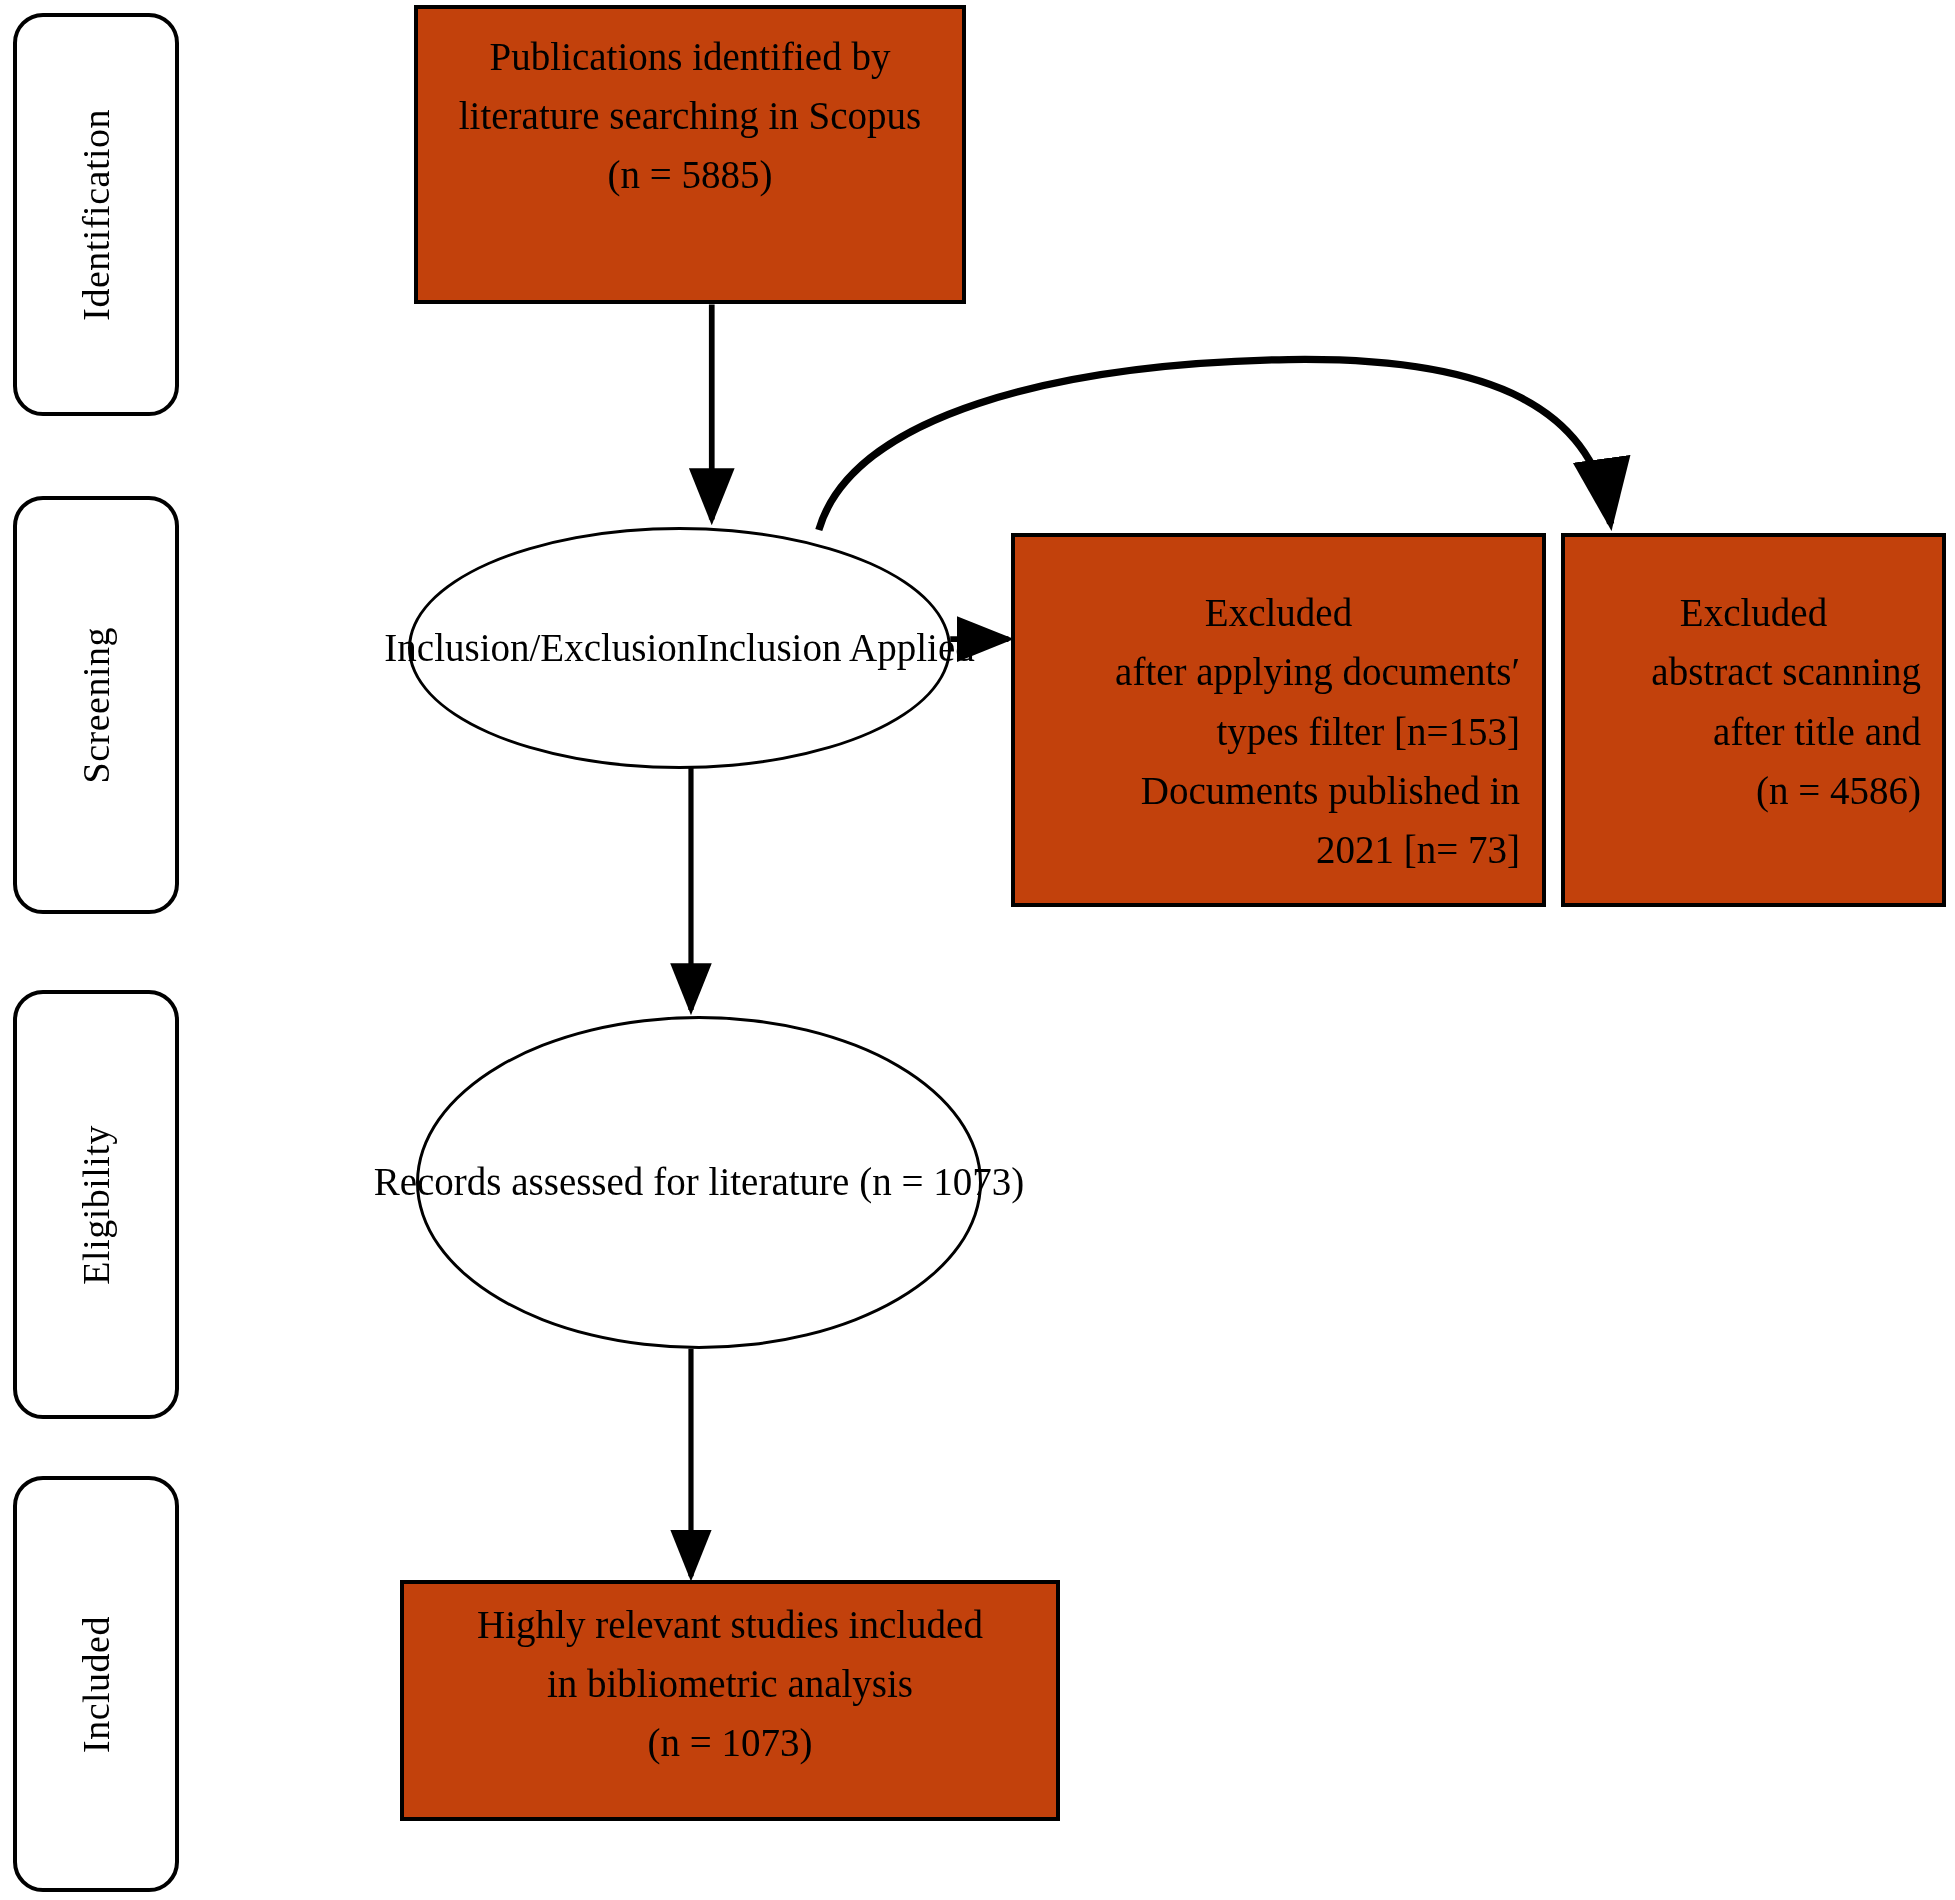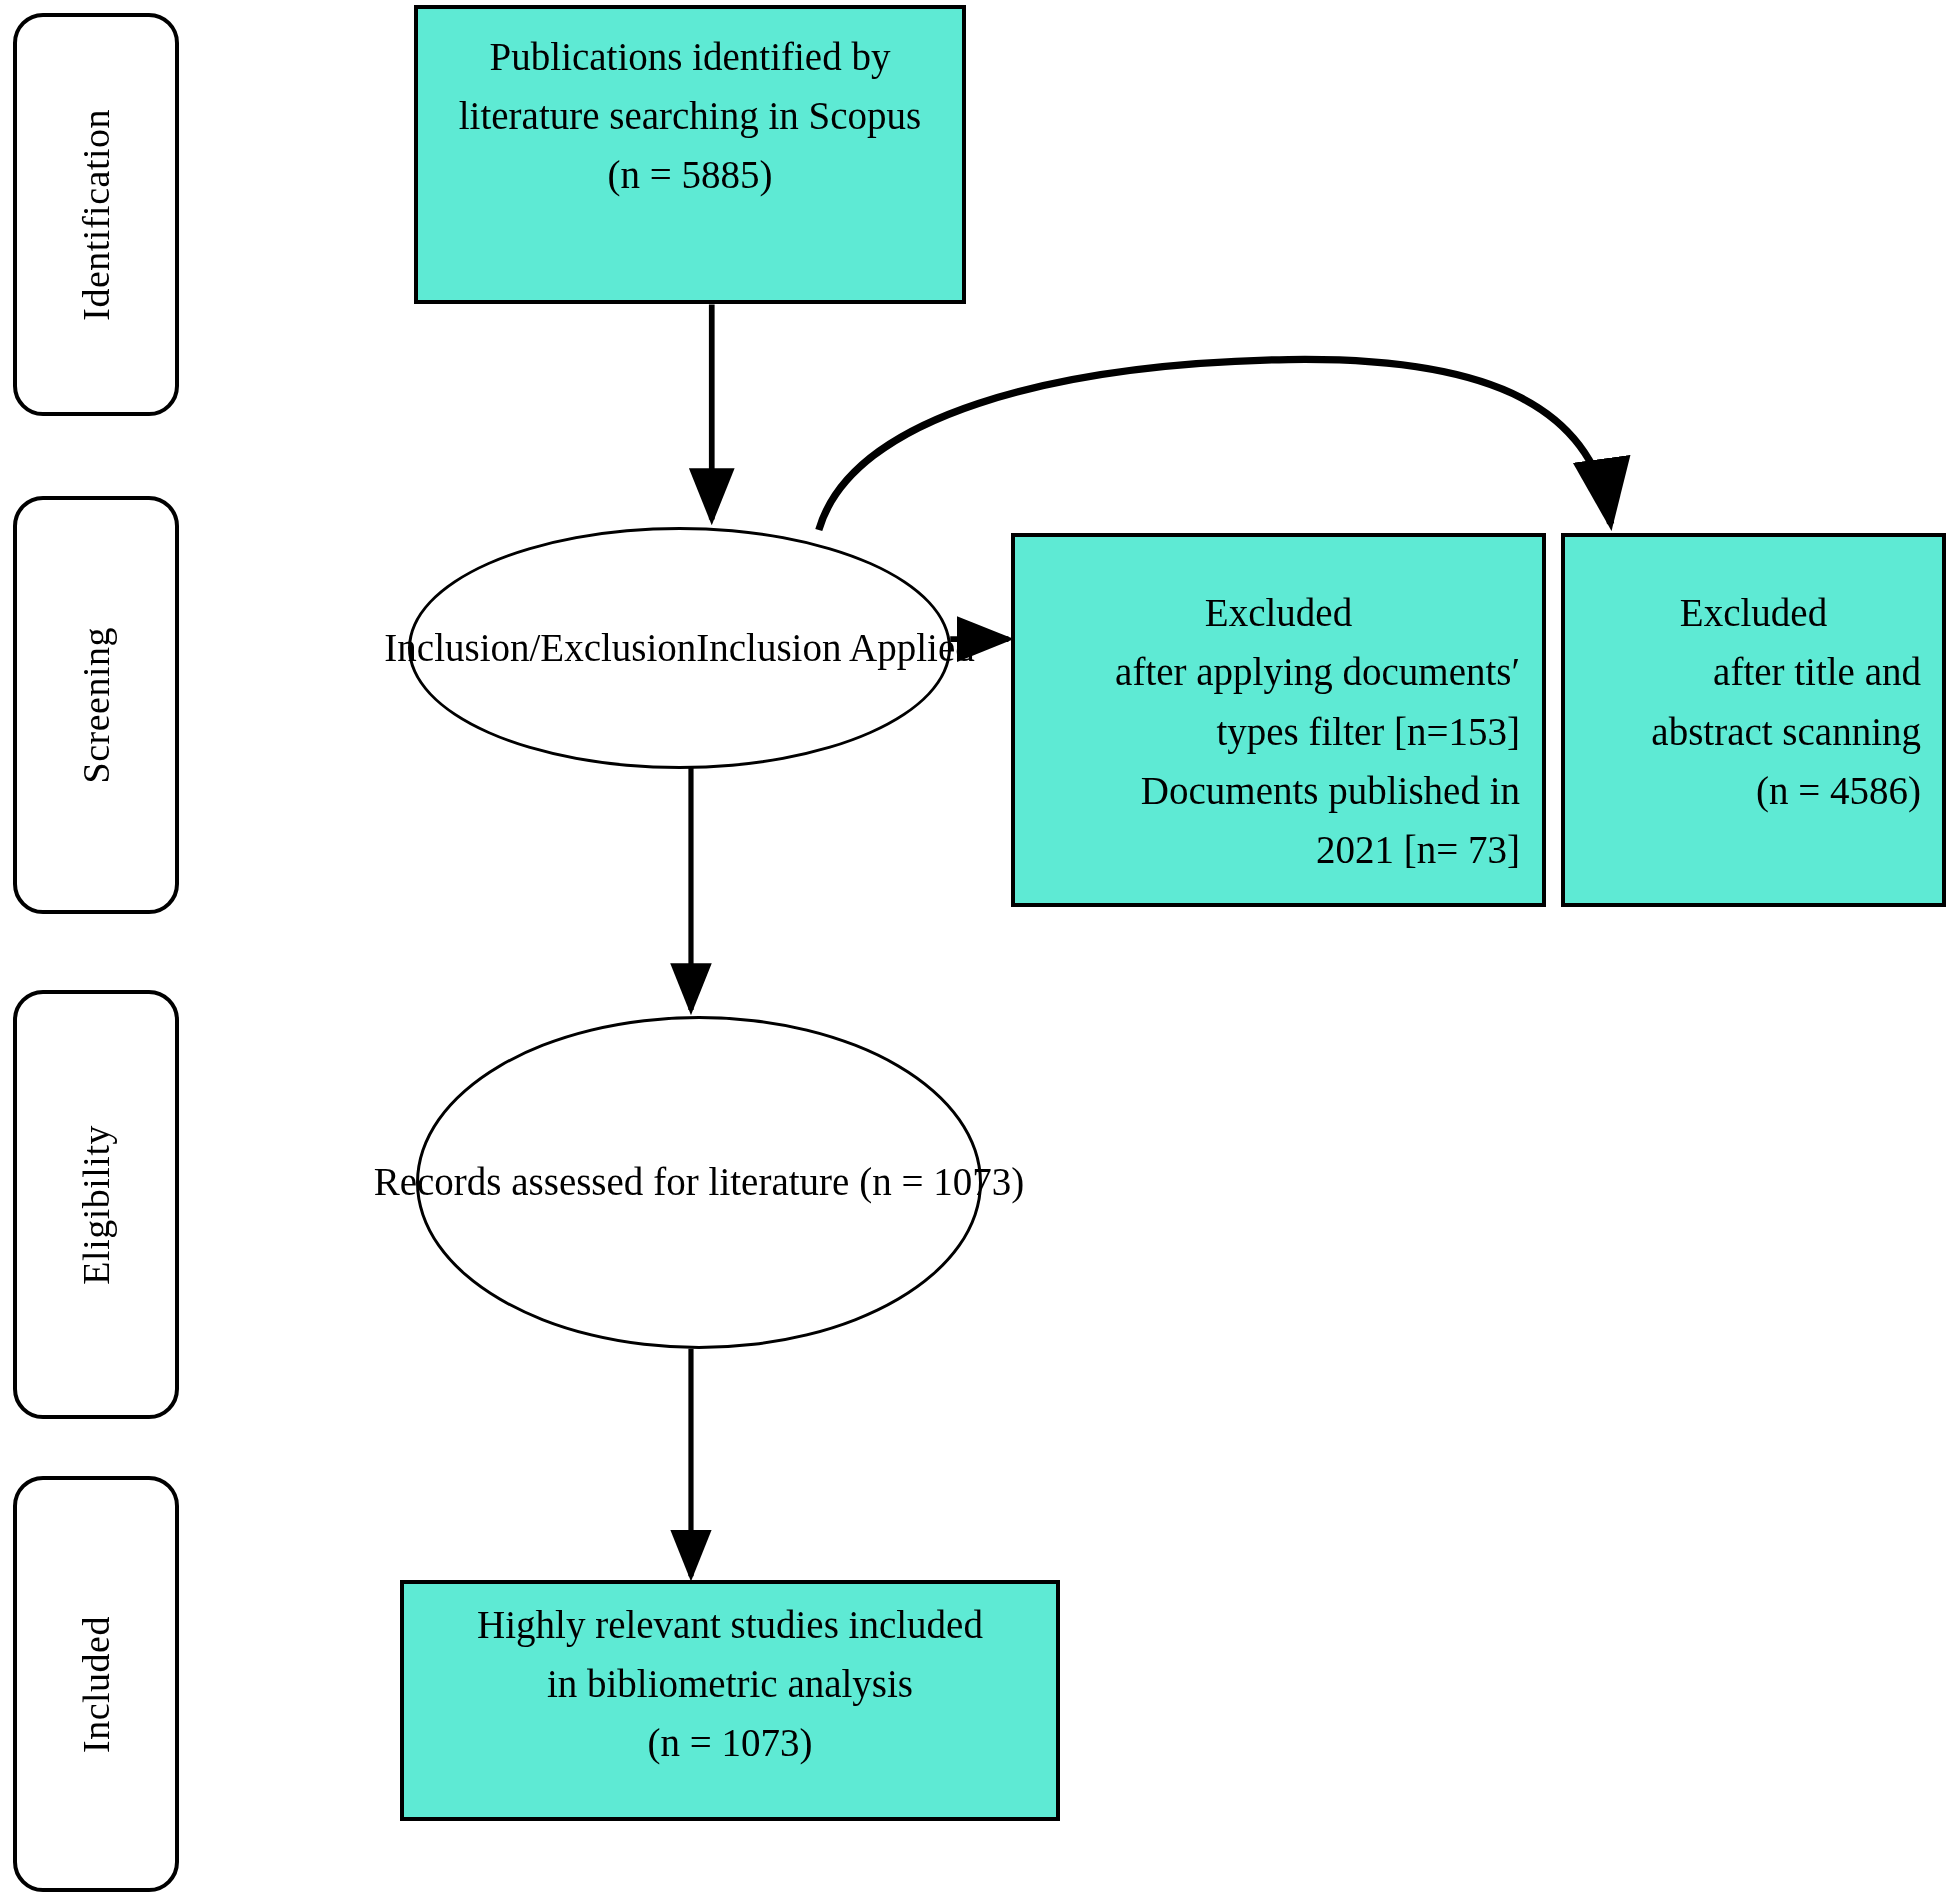--- a/index.html
+++ b/index.html
@@ -35,21 +35,21 @@
     font-size: 38px;
     line-height: 1;
     letter-spacing: 0.5px;
     white-space: nowrap;
   }
 
   
   .node-box {
     position: absolute;
     border: 4.2px solid #000000;
-    background: #5eead4;
+    background: #c2410c;
     box-sizing: border-box;
     display: flex;
     flex-direction: column;
     align-items: center;
     justify-content: center;
   }
   .node-box .line {
     font-size: 39px;
     line-height: 1.52;
     white-space: nowrap;
@@ -127,22 +127,22 @@
   <div class="node-box left-align" style="left:1011px; top:533px; width:535px; height:374px; padding:46px 22px 0 22px;">
     <div class="line centered">Excluded</div>
     <div class="line leading">after applying documents′</div>
     <div class="line leading">types filter [n=153]</div>
     <div class="line leading">Documents published in</div>
     <div class="line leading">2021 [n= 73]</div>
   </div>
 
   <div class="node-box left-align" style="left:1561px; top:533px; width:385px; height:374px; padding:46px 21px 0 21px;">
     <div class="line centered">Excluded</div>
+    <div class="line leading">abstract scanning</div>
     <div class="line leading">after title and</div>
-    <div class="line leading">abstract scanning</div>
     <div class="line leading">(n = 4586)</div>
   </div>
 
   <div class="node-ellipse" style="left:416px; top:1016px; width:566px; height:333px;gap:10px;">
     <div class="line">Records assessed</div>
     <div class="line">for literature</div>
     <div class="line">(n = 1073)</div>
   </div>
 
   <div class="node-box" style="left:400px; top:1580px; width:660px; height:241px; padding-bottom:34px;">

